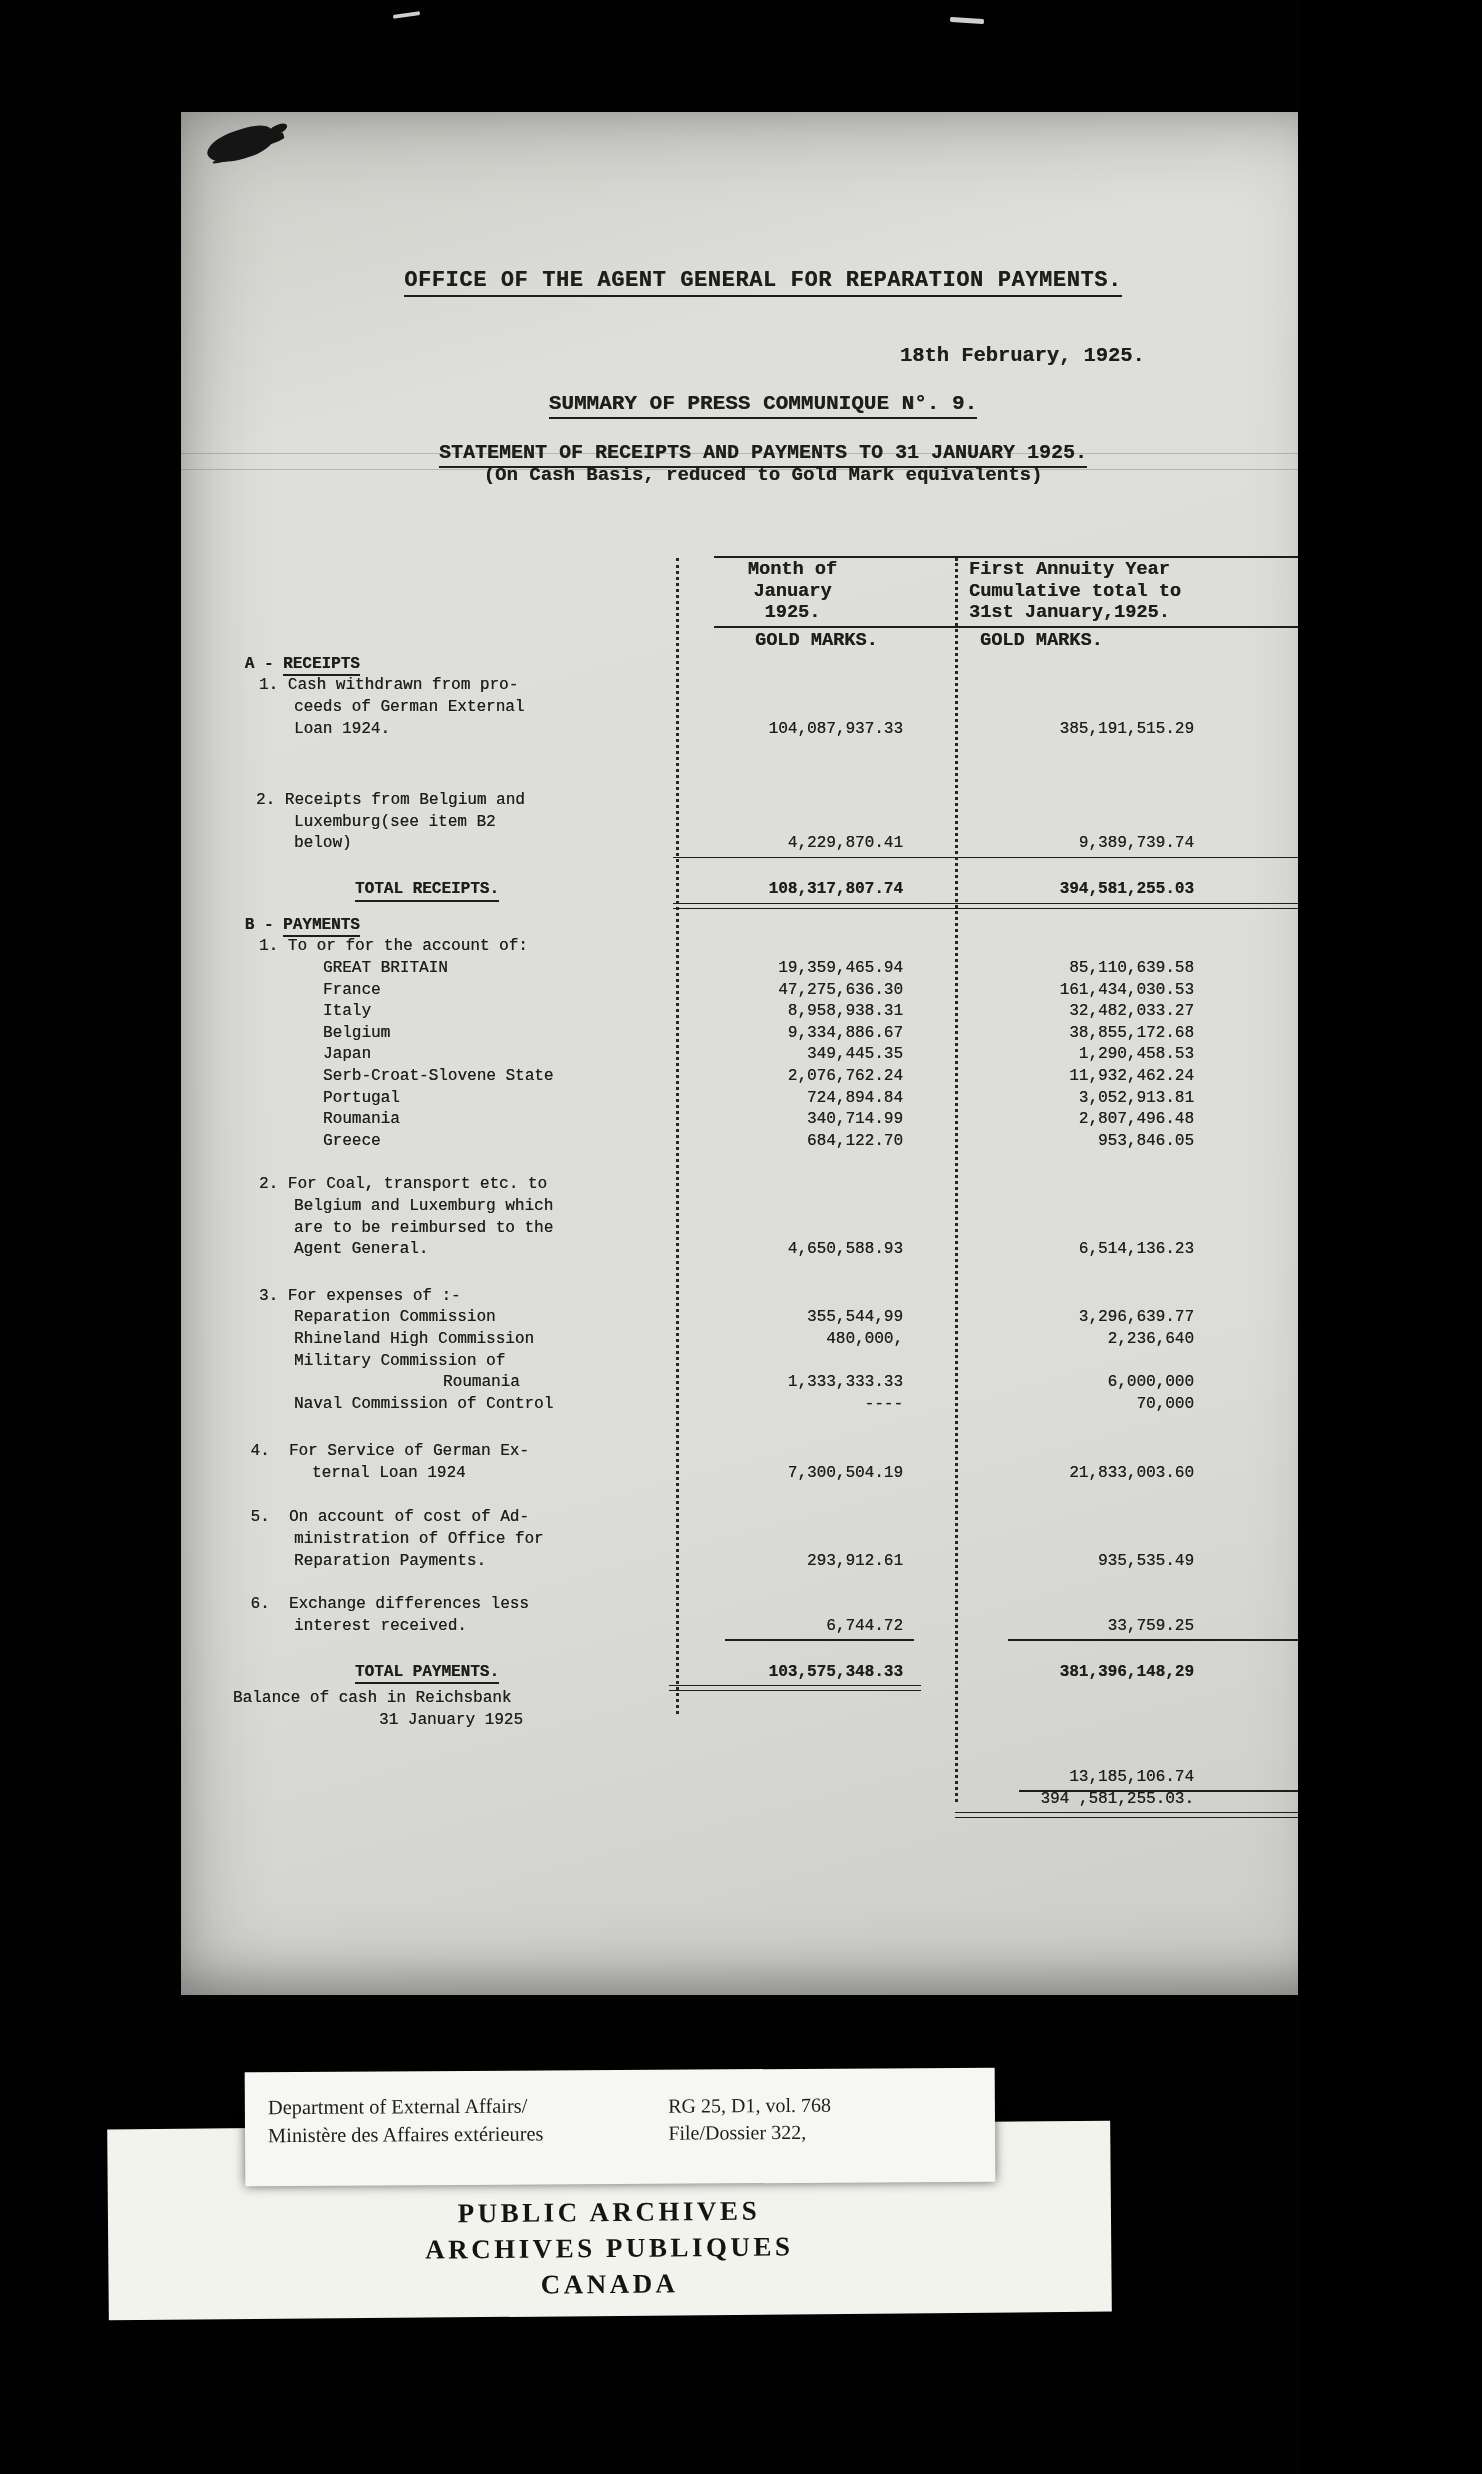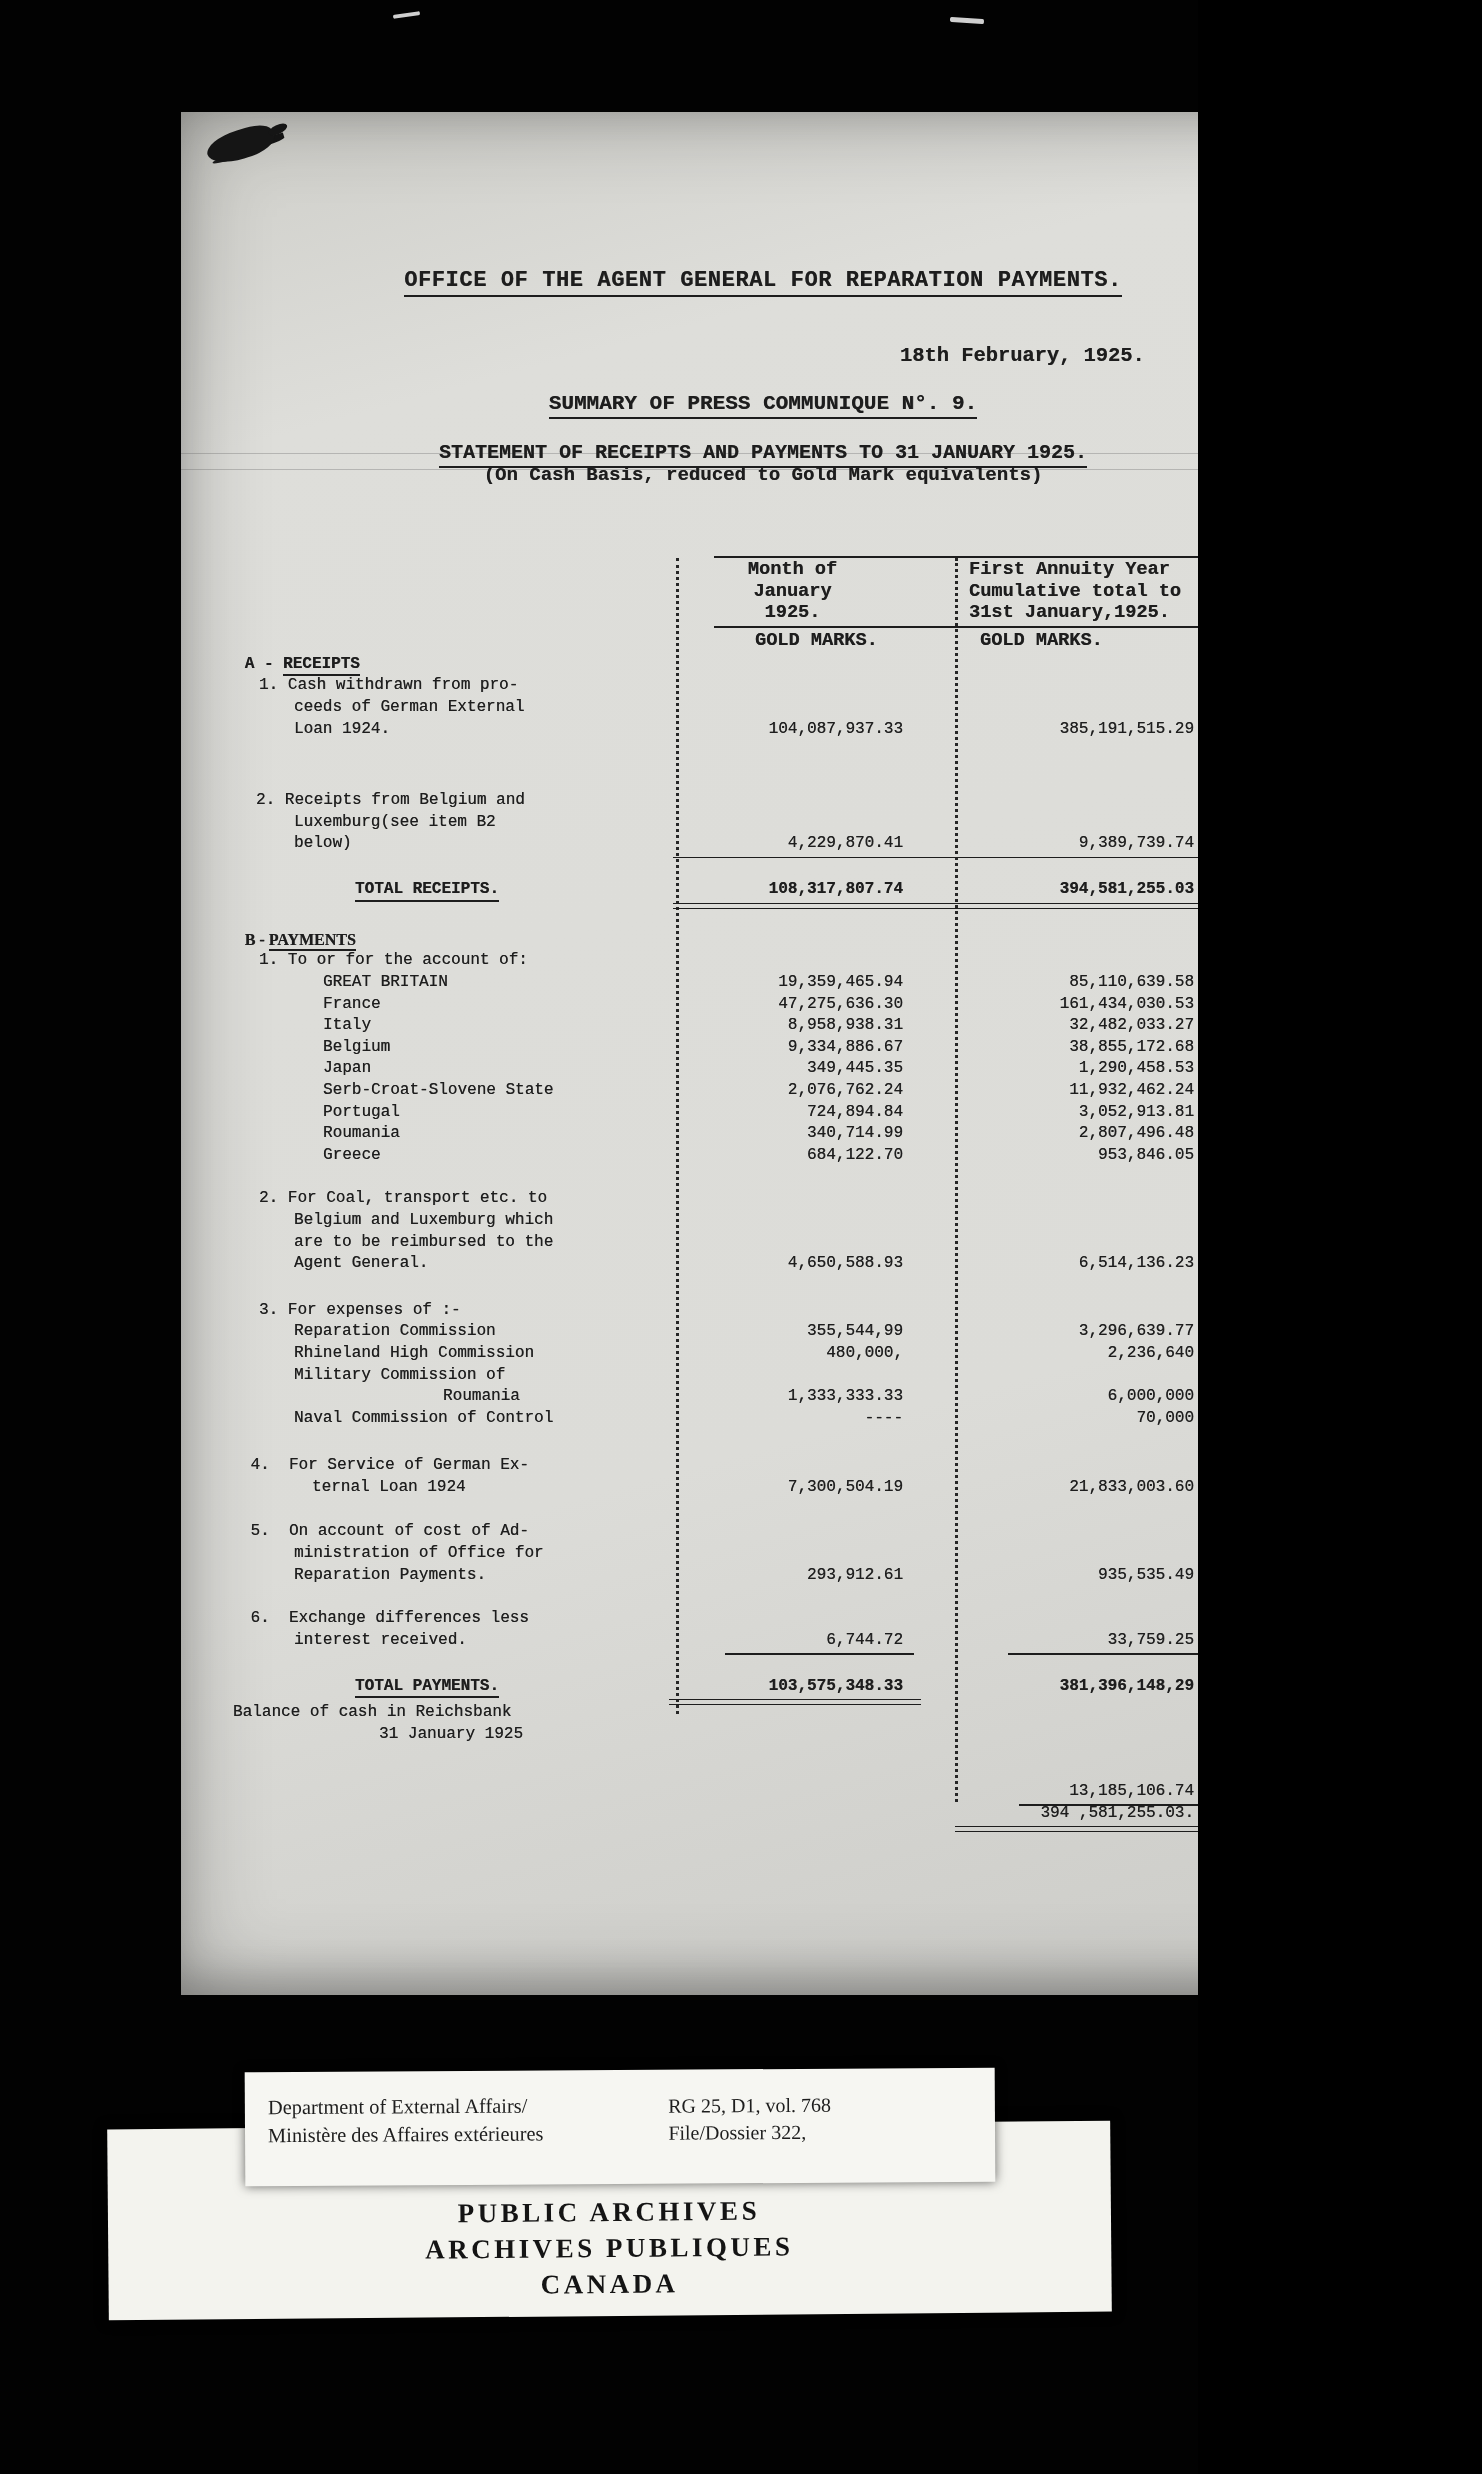--- a/index.html
+++ b/index.html
@@ -1,17 +1,17 @@
 <!DOCTYPE html>
 <html style="font-size:9.3px"><head>
 <meta charset="utf-8">
 <style>
   html,body { margin:0; padding:0; background:#000; }
   #canvas {
-    position:relative; width:1198px; height:2475px; overflow:hidden;
+    position:relative; width:1298px; height:2475px; overflow:hidden;
     background:#020202;
     font-family:"Liberation Mono","DejaVu Sans Mono",monospace;
     color:#1d1d1d;
   }
   
   .speck { position:absolute; background:#cfcfcf; border-radius:1.7px; }
   .speck.s1 { left:393px; top:13px; width:27px; height:4.1px; transform:rotate(-8deg); }
   .speck.s2 { left:950px; top:17.5px; width:34px; height:4.7px; transform:rotate(4deg); }
   .speck.s3 { left:1463px; top:69px; width:13px; height:15px; background:#8f8f8f; }
 
@@ -146,21 +146,21 @@
         <div class="line bold" style="margin-top: 5.8px;"><span class="lbl" style="padding-left: 11.7px;">A - <span class="ul">RECEIPTS</span></span></div>
         <div class="line"><span class="lbl" style="padding-left: 26px;">1. Cash withdrawn from pro-</span></div>
         <div class="line"><span class="lbl" style="padding-left: 61px;">ceeds of German External</span></div>
         <div class="line"><span class="lbl" style="padding-left: 61px;">Loan 1924.</span><span class="v1">104,087,937.33</span><span class="v2">385,191,515.29</span></div>
         <div class="line" style="margin-top: 50px;"><span class="lbl" style="padding-left: 23px;">2. Receipts from Belgium and</span></div>
         <div class="line"><span class="lbl" style="padding-left: 61px;">Luxemburg(see item B2</span></div>
         <div class="line"><span class="lbl" style="padding-left: 61px;">below)</span><span class="v1">4,229,870.41</span><span class="v2">9,389,739.74</span></div>
         <div class="rule full"></div>
         <div class="line bold" style="margin-top: 24.5px;"><span class="lbl" style="padding-left: 122px;"><span class="ul">TOTAL RECEIPTS.</span></span><span class="v1">108,317,807.74</span><span class="v2">394,581,255.03</span></div>
         <div class="rule dfull"></div>
-        <div class="line bold" style="margin-top: 28px; font-family: Liberation Serif, serif;"><span class="lbl" style="padding-left: 11.7px;">B - <span class="ul">PAYMENTS</span></span></div>
+        <div class="line bold" style="margin-top: 14px;"><span class="lbl" style="padding-left: 11.7px;">B - <span class="ul">PAYMENTS</span></span></div>
         <div class="line"><span class="lbl" style="padding-left: 26px;">1. To or for the account of:</span></div>
         <div class="line"><span class="lbl" style="padding-left: 90px;">GREAT BRITAIN</span><span class="v1">19,359,465.94</span><span class="v2">85,110,639.58</span></div>
         <div class="line"><span class="lbl" style="padding-left: 90px;">France</span><span class="v1">47,275,636.30</span><span class="v2">161,434,030.53</span></div>
         <div class="line"><span class="lbl" style="padding-left: 90px;">Italy</span><span class="v1">8,958,938.31</span><span class="v2">32,482,033.27</span></div>
         <div class="line"><span class="lbl" style="padding-left: 90px;">Belgium</span><span class="v1">9,334,886.67</span><span class="v2">38,855,172.68</span></div>
         <div class="line"><span class="lbl" style="padding-left: 90px;">Japan</span><span class="v1">349,445.35</span><span class="v2">1,290,458.53</span></div>
         <div class="line"><span class="lbl" style="padding-left: 90px;">Serb-Croat-Slovene State</span><span class="v1">2,076,762.24</span><span class="v2">11,932,462.24</span></div>
         <div class="line"><span class="lbl" style="padding-left: 90px;">Portugal</span><span class="v1">724,894.84</span><span class="v2">3,052,913.81</span></div>
         <div class="line"><span class="lbl" style="padding-left: 90px;">Roumania</span><span class="v1">340,714.99</span><span class="v2">2,807,496.48</span></div>
         <div class="line"><span class="lbl" style="padding-left: 90px;">Greece</span><span class="v1">684,122.70</span><span class="v2">953,846.05</span></div>

